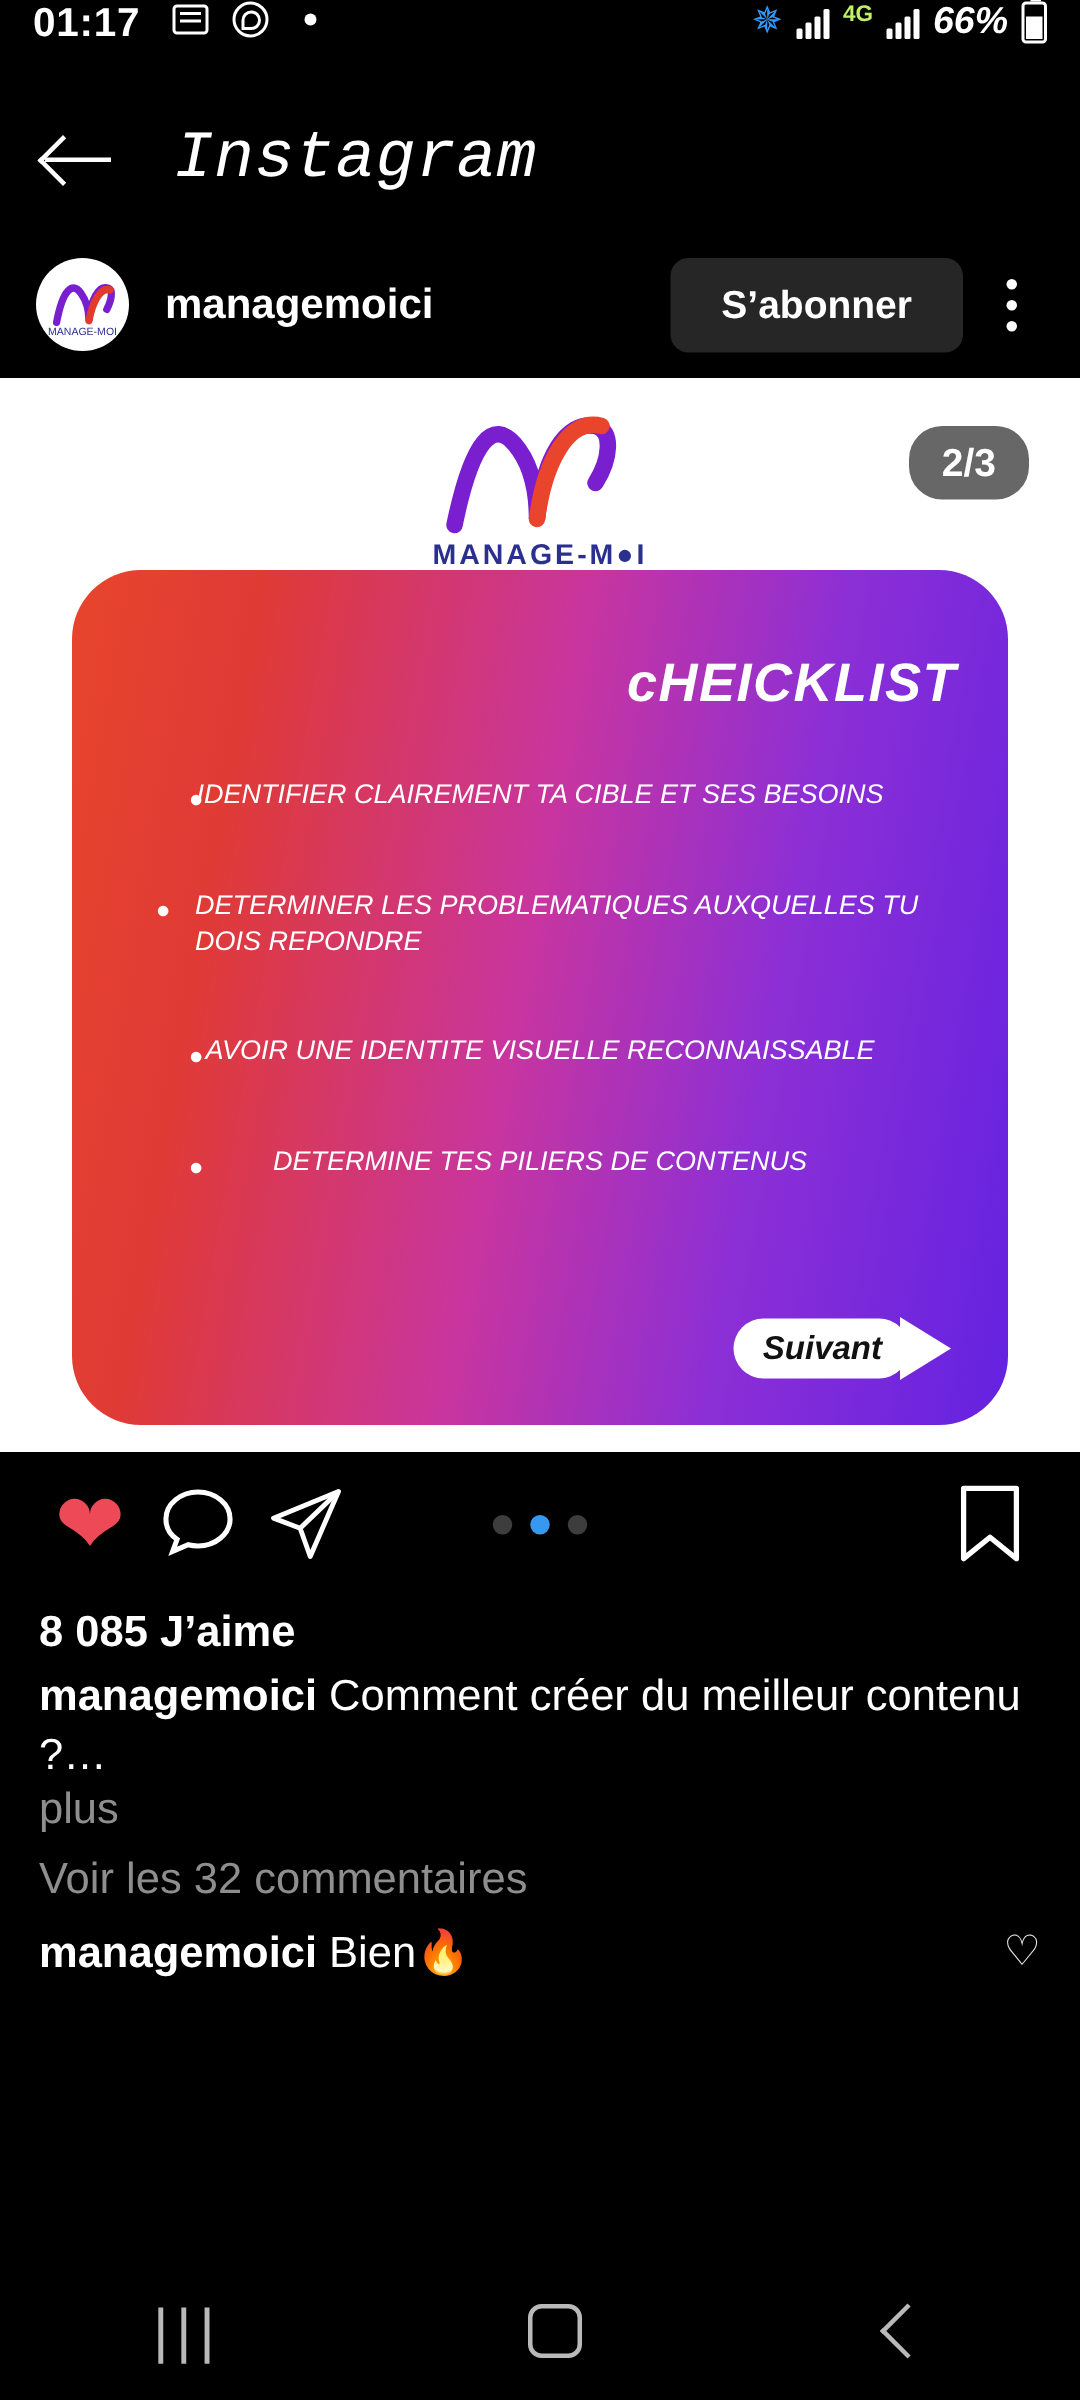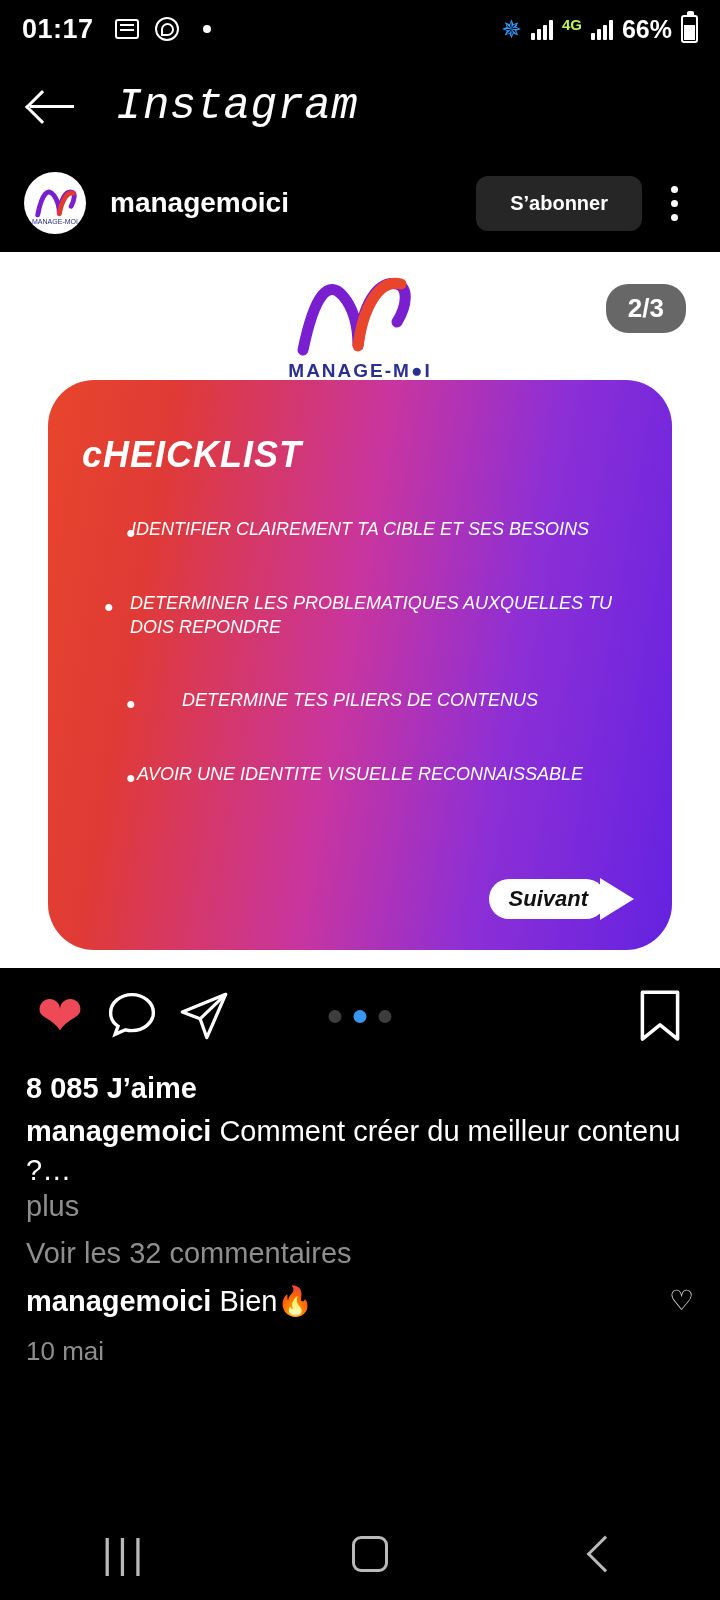--- a/index.html
+++ b/index.html
@@ -6,21 +6,21 @@
   html, body {
     width: 720px; height: 1600px;
     background: #000;
     font-family: "Liberation Sans", sans-serif;
     overflow: hidden;
   }
   .phone { position: relative; width: 720px; height: 1600px; background: #000; }
 
   
   .statusbar {
-    height: 58px; display: flex; align-items: center;
+    height: 58px; display: flex; align-items: flex-start;
     padding: 0 22px; color: #fff;
   }
   .sb-time { font-size: 27px; font-weight: 700; letter-spacing: .5px; }
   .sb-left-icons { display: flex; align-items: center; gap: 14px; margin-left: 20px; }
   .sb-ic { width: 26px; height: 26px; display: inline-flex; align-items: center; justify-content: center; }
   .ic-msg {
     width: 24px; height: 20px; border: 2.5px solid #fff; border-radius: 3px;
     position: relative;
   }
   .ic-msg::after {
@@ -39,21 +39,21 @@
   .ic-dot { width: 8px; height: 8px; border-radius: 50%; background: #fff; }
   .sb-right { margin-left: auto; display: flex; align-items: center; gap: 9px; }
   .ic-bt { color: #2e9bff; font-size: 25px; line-height: 1; }
   .bars { display: inline-flex; align-items: flex-end; gap: 2px; height: 22px; }
   .bars i { display: block; width: 4px; background: #fff; border-radius: 1px; }
   .bars i:nth-child(1) { height: 7px; }
   .bars i:nth-child(2) { height: 11px; }
   .bars i:nth-child(3) { height: 15px; }
   .bars i:nth-child(4) { height: 20px; }
   .net4g { font-size: 15px; color: #bef264; font-weight: 700; position: relative; top: -5px; }
-  .sb-batt-text { font-size: 25px; font-weight: 700; color: #fff; }
+  .sb-batt-text { font-size: 25px; font-weight: 700; color: #fff; font-style: italic; }
   .battery {
     width: 17px; height: 28px; border: 2.5px solid #fff; border-radius: 3px;
     position: relative; display: inline-block;
   }
   .battery::before {
     content: ""; position: absolute; top: -6px; left: 4px; width: 7px; height: 4px;
     background: #fff; border-radius: 2px 2px 0 0;
   }
   .battery::after {
     content: ""; position: absolute; left: 1px; right: 1px; bottom: 1px;
@@ -84,21 +84,21 @@
   }
   .avatar {
     width: 62px; height: 62px; border-radius: 50%; background: #fff;
     display: flex; align-items: center; justify-content: center; overflow: hidden;
     flex: 0 0 auto;
   }
   .avatar svg { width: 54px; height: 54px; }
   .username { font-size: 28px; font-weight: 700; margin-left: 24px; }
   .follow-btn {
     margin-left: auto; background: #262626; color: #fff; border: none;
-    border-radius: 12px; font-size: 20px; font-weight: 700;
+    border-radius: 12px; font-size: 26px; font-weight: 700;
     padding: 16px 34px; font-family: "Liberation Sans", sans-serif;
   }
   .kebab {
     width: 44px; display: flex; flex-direction: column; align-items: center;
     gap: 7px; margin-left: 10px;
   }
   .kebab span { width: 7px; height: 7px; background: #fff; border-radius: 50%; }
 
   
   .media {
@@ -119,21 +119,21 @@
     background: rgba(60,60,60,.78); color: #fff; border-radius: 22px;
     padding: 9px 22px; font-size: 26px; font-weight: 600;
   }
   .card {
     position: absolute; left: 48px; top: 128px; width: 624px; height: 570px;
     border-radius: 46px;
     background: linear-gradient(100deg, #e8452c 0%, #e03a36 18%, #c8359f 48%, #8c2fd6 72%, #6422e0 100%);
     color: #fff; padding: 40px 34px 0;
   }
   .card-title {
-    text-align: left; font-size: 36px; font-style: italic; font-weight: 700;
+    text-align: right; font-size: 36px; font-style: italic; font-weight: 700;
     letter-spacing: 1px; margin-top: 14px;
   }
   .bullets { margin-top: 42px; }
   .bullets li {
     list-style: none; position: relative; font-style: italic; font-size: 18px;
     line-height: 1.32; padding-left: 48px; margin-bottom: 50px;
   }
   .bullets li::before {
     content: "•"; position: absolute; left: 22px; top: -2px; font-size: 26px;
   }
@@ -258,22 +258,22 @@
       </svg>
       <div class="brand-word">MANAGE-M●I</div>
     </div>
     <div class="counter">2/3</div>
 
     <div class="card">
       <div class="card-title">cHEICKLIST</div>
       <ul class="bullets">
         <li class="center">IDENTIFIER CLAIREMENT TA CIBLE ET SES BESOINS</li>
         <li>DETERMINER LES PROBLEMATIQUES AUXQUELLES TU DOIS REPONDRE</li>
+        <li class="center">AVOIR UNE IDENTITE VISUELLE RECONNAISSABLE</li>
         <li class="center">DETERMINE TES PILIERS DE CONTENUS</li>
-        <li class="center">AVOIR UNE IDENTITE VISUELLE RECONNAISSABLE</li>
       </ul>
       <div class="next-pill">
         <span class="pill-text">Suivant</span>
         <span class="arrow"></span>
       </div>
     </div>
   </div>
 
   <div class="actions">
     <div class="act">
@@ -310,21 +310,20 @@
     </div>
     <div class="more">plus</div>
     <div class="comments-link">Voir les 32 commentaires</div>
     <div class="comment-row">
       <div class="comment-text">
         <b>managemoici</b>
         <span>Bien🔥</span>
       </div>
       <div class="comment-like">♡</div>
     </div>
-    <div class="date">10 mai</div>
   </div>
 
   <div class="navbar">
     <div class="nav-recent">|||</div>
     <div class="nav-home"></div>
     <div class="nav-back"></div>
   </div>
 
 </div>
 

